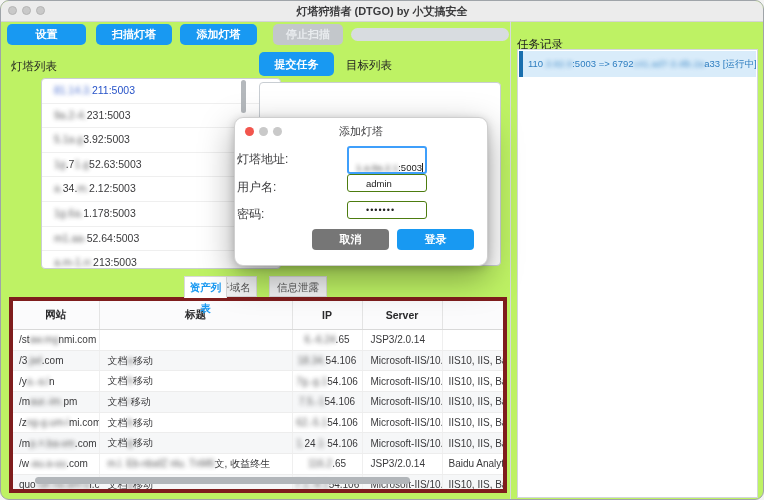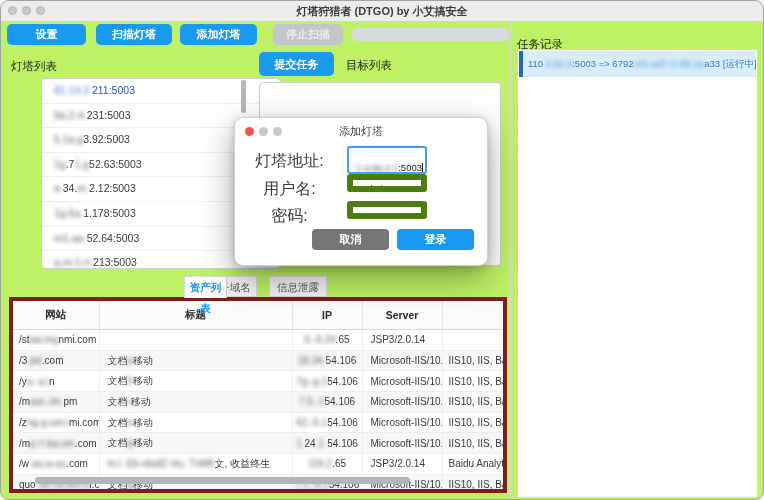--- a/index.html
+++ b/index.html
@@ -54,25 +54,25 @@
   .task-item{margin:1px;height:26px;line-height:26px;background:#d9ecfa;border-left:4px solid #1a6fae;color:#2e7ec0;font-size:9.5px;padding-left:5px;white-space:nowrap;overflow:hidden;}
   
   .rd{filter:blur(1.9px);opacity:.82;}
   
   .dialog{position:absolute;left:233px;top:116px;width:254px;height:149px;background:#fff;border:1px solid #cfcfcf;border-radius:9px;box-shadow:0 12px 34px rgba(0,0,0,.35),0 2px 8px rgba(0,0,0,.18);z-index:10;box-sizing:border-box;}
   .dlg-tl{position:absolute;top:9px;width:9px;height:9px;border-radius:50%;background:#c9c9c9;}
   .dlg-tl.red{left:10px;background:#f2554d;}
   .dlg-tl.g1{left:24px;}
   .dlg-tl.g2{left:38px;}
   .dlg-title{position:absolute;top:6px;left:0;width:100%;text-align:center;font-size:11px;font-weight:500;color:#3c3c3e;}
-  .frow-label{position:absolute;width:105px;text-align:center;font-size:16px;color:#3a3a3c;}
+  .frow-label{position:absolute;width:105px;text-align:left;font-size:12px;color:#3a3a3c;}
   .fl1{left:2px;top:33px;}
   .fl2{left:2px;top:61px;}
   .fl3{left:2px;top:88px;}
-  .inp{position:absolute;left:112px;width:80px;height:18px;border:6px solid #4d7c0f;border-radius:3px;background:#fff;font-size:9.5px;color:#222;line-height:17px;box-sizing:border-box;padding:0 9px;white-space:nowrap;overflow:hidden;}
+  .inp{position:absolute;left:112px;width:80px;height:18px;border:1px solid #4d7c0f;border-radius:3px;background:#fff;font-size:9.5px;color:#222;line-height:17px;box-sizing:border-box;padding:0 18px;white-space:nowrap;overflow:hidden;}
   .inp.focus{border:2px solid #3f9ffb;line-height:15px;text-align:right;padding:12px 2px;}
   .inp.focus::after{content:"";display:inline-block;width:1px;height:10px;background:#222;vertical-align:-2px;}
   .i-addr{top:28px;}
   .i-user{top:56px;}
   .i-pass{top:83px;letter-spacing:1px;font-size:9px;}
   .dlg-btn{position:absolute;top:111px;width:77px;height:21px;border:none;border-radius:4px;font-size:11px;font-weight:bold;color:#fff;font-family:inherit;cursor:pointer;}
   .d-cancel{left:77px;background:#767676;}
   .d-login{left:162px;background:#1899f2;}
 </style>
 </head>

